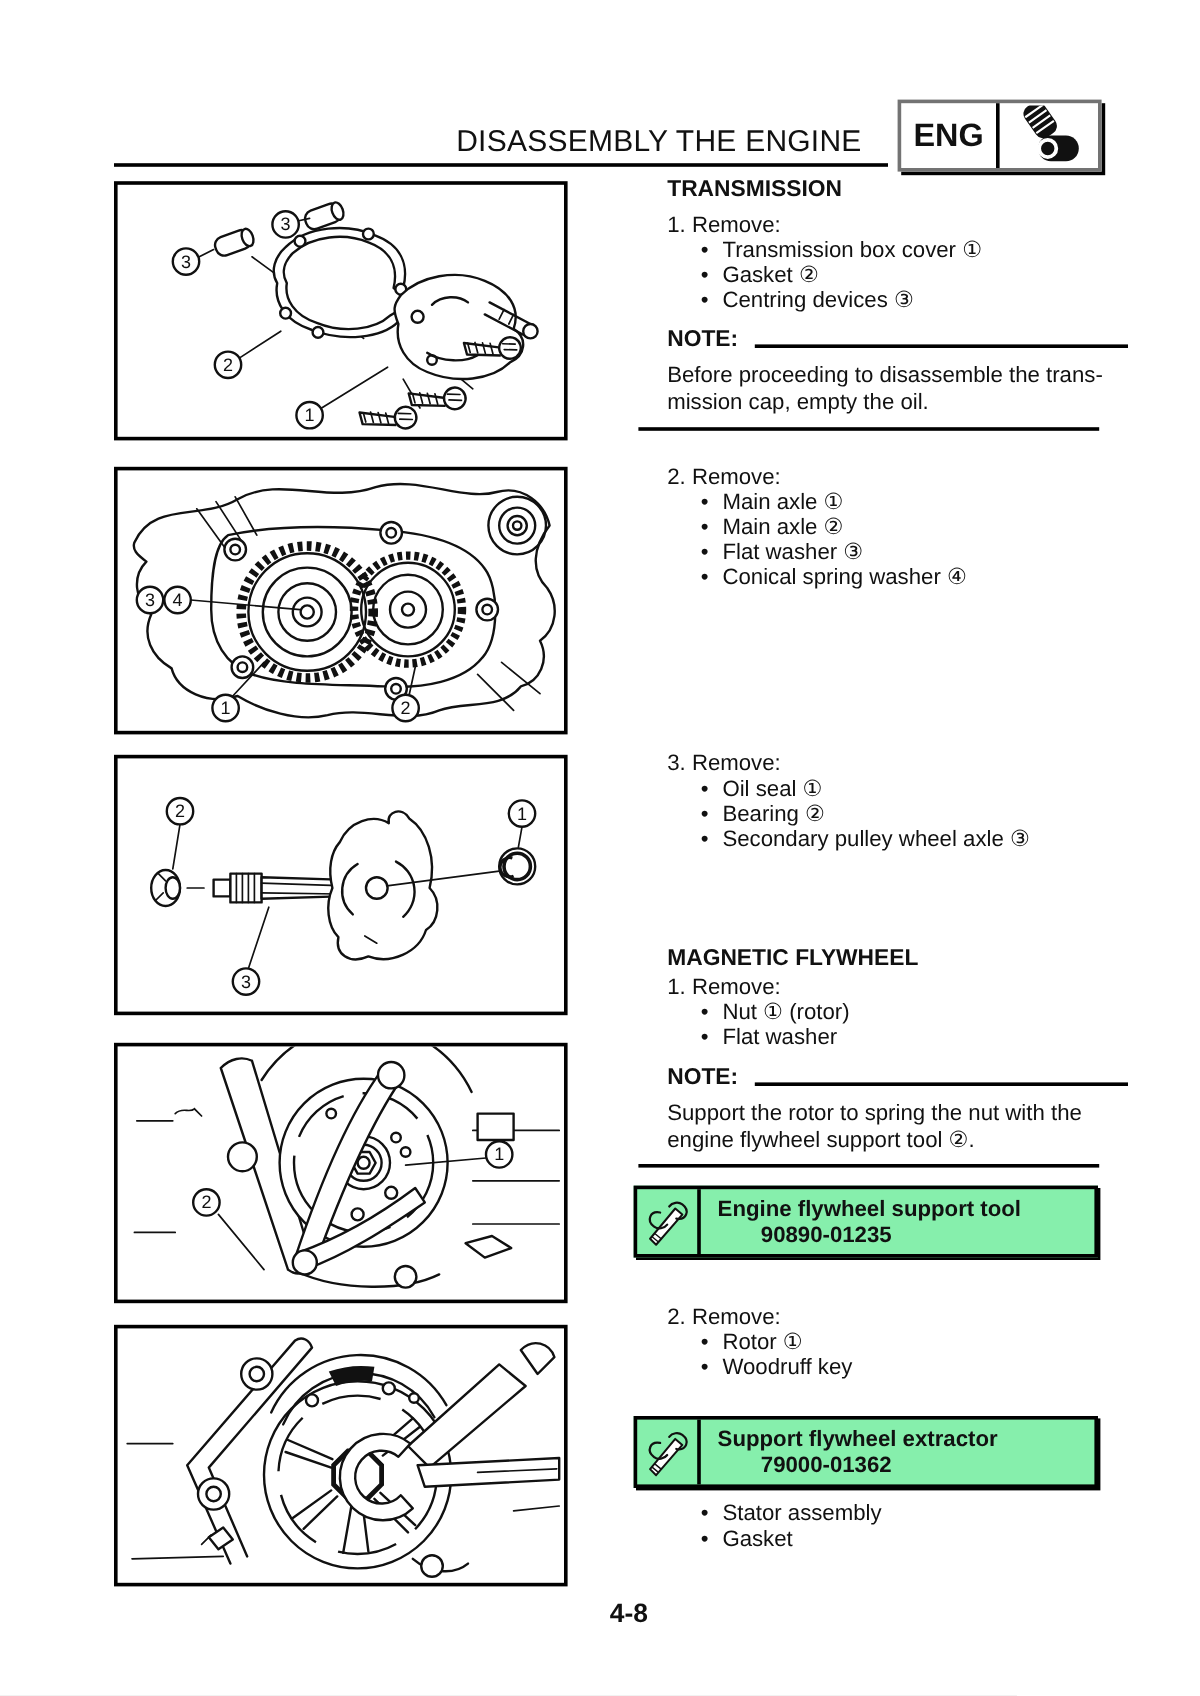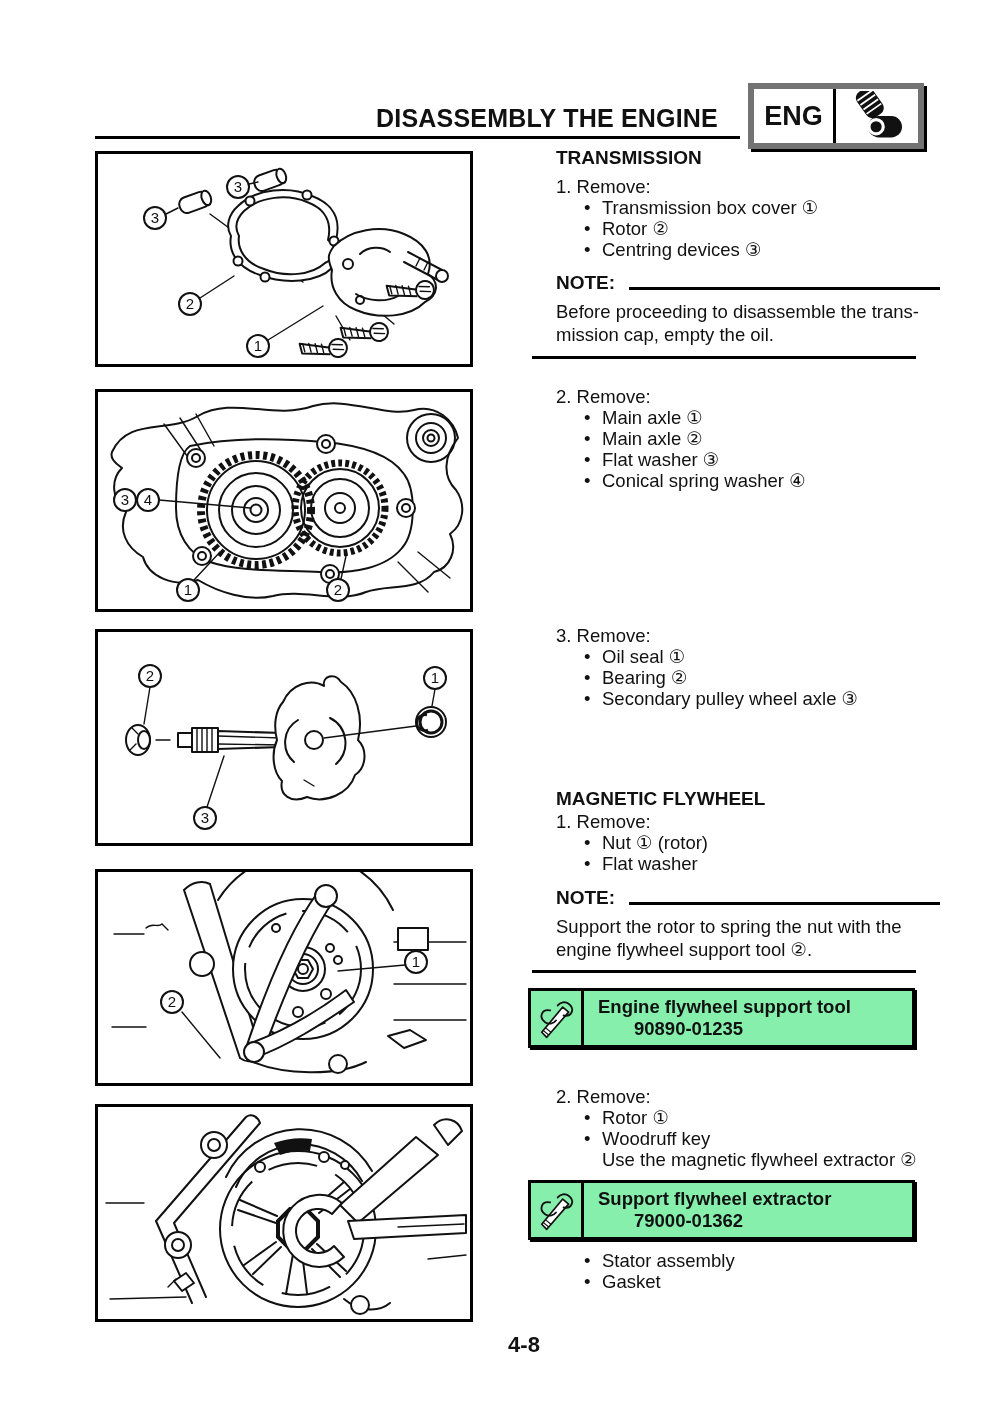--- a/index.html
+++ b/index.html
@@ -5,26 +5,26 @@
   html,body{margin:0;padding:0;background:#e8e8e8;}
   .page{
     position:relative;width:1000px;height:1413px;margin:0 auto;
     background:#fff;color:#111;
     font-family:"Liberation Sans","DejaVu Sans",sans-serif;
     overflow:hidden;
   }
   
   .title{
     position:absolute;left:97px;top:104px;width:621px;
-    text-align:right;font-size:25px;font-weight:bold;letter-spacing:.2px;
+    text-align:right;font-size:25px;font-weight:normal;letter-spacing:.2px;
   }
   .title-rule{position:absolute;left:95px;top:136px;width:645px;height:3px;background:#000;}
   .eng-badge{
     position:absolute;left:748px;top:83px;width:164px;height:54px;
-    border:6px solid #737373;box-shadow:3px 3px 0 #000;display:flex;background:#fff;
+    border:3px solid #737373;box-shadow:3px 3px 0 #000;display:flex;background:#fff;
   }
   .eng-label{
     flex:1;display:flex;align-items:center;justify-content:center;
     font-size:27px;font-weight:bold;border-right:3px solid #000;
   }
   .eng-icon{width:82px;display:flex;align-items:center;justify-content:center;}
   
   .fig{
     position:absolute;left:95px;width:372px;border:3px solid #000;background:#fff;
   }
@@ -300,21 +300,21 @@
         <path class="lnw" d="M336,18 C346,8 360,12 364,24 L350,38 Z"></path>
         <path class="thin" d="M330,152 L368,148"></path>
       </g>
     </svg>
   </div>
 
   <div class="rc heading" style="top:147px">TRANSMISSION</div>
   <div class="rc step" style="top:176px">1. Remove:</div>
   <div class="rc list" style="top:197px">
     <div class="li"><span class="b">•</span><span>Transmission box cover ①</span></div>
-    <div class="li"><span class="b">•</span><span>Rotor ②</span></div>
+    <div class="li"><span class="b">•</span><span>Gasket ②</span></div>
     <div class="li"><span class="b">•</span><span>Centring devices ③</span></div>
   </div>
 
   <div class="rc notehead" style="top:272px">
     <span class="notelabel">NOTE:</span>
     <span class="noteline"></span>
   </div>
   <div class="rc notebody" style="top:300px">
     <div>Before proceeding to disassemble the trans-</div>
     <div>mission cap, empty the oil.</div>
@@ -365,21 +365,20 @@
     <div class="tb-text">
       <div class="tb-name">Engine flywheel support tool</div>
       <div class="tb-num">90890-01235</div>
     </div>
   </div>
 
   <div class="rc step" style="top:1086px">2. Remove:</div>
   <div class="rc list" style="top:1107px">
     <div class="li"><span class="b">•</span><span>Rotor ①</span></div>
     <div class="li"><span class="b">•</span><span>Woodruff key</span></div>
-    <div class="cont">Use the magnetic flywheel extractor ②</div>
   </div>
 
   <div class="toolbox" style="top:1180px">
     <div class="tb-icon">
       <svg width="42" height="42" viewBox="0 0 50 50">
         <path d="M8,42 L14,48 L40,18 L33,12 Z" fill="#fff" stroke="#111" stroke-width="2" stroke-linejoin="round"></path>
         <path d="M10,40 L16,45 M13,37 L19,42" stroke="#111" stroke-width="1.4"></path>
         <path d="M18,16 C8,14 4,24 12,30 C16,33 22,32 25,28" fill="none" stroke="#111" stroke-width="2.2" stroke-linecap="round"></path>
         <path d="M34,22 C44,24 48,14 40,8 C36,5 30,6 27,10" fill="none" stroke="#111" stroke-width="2.2" stroke-linecap="round"></path>
       </svg>

